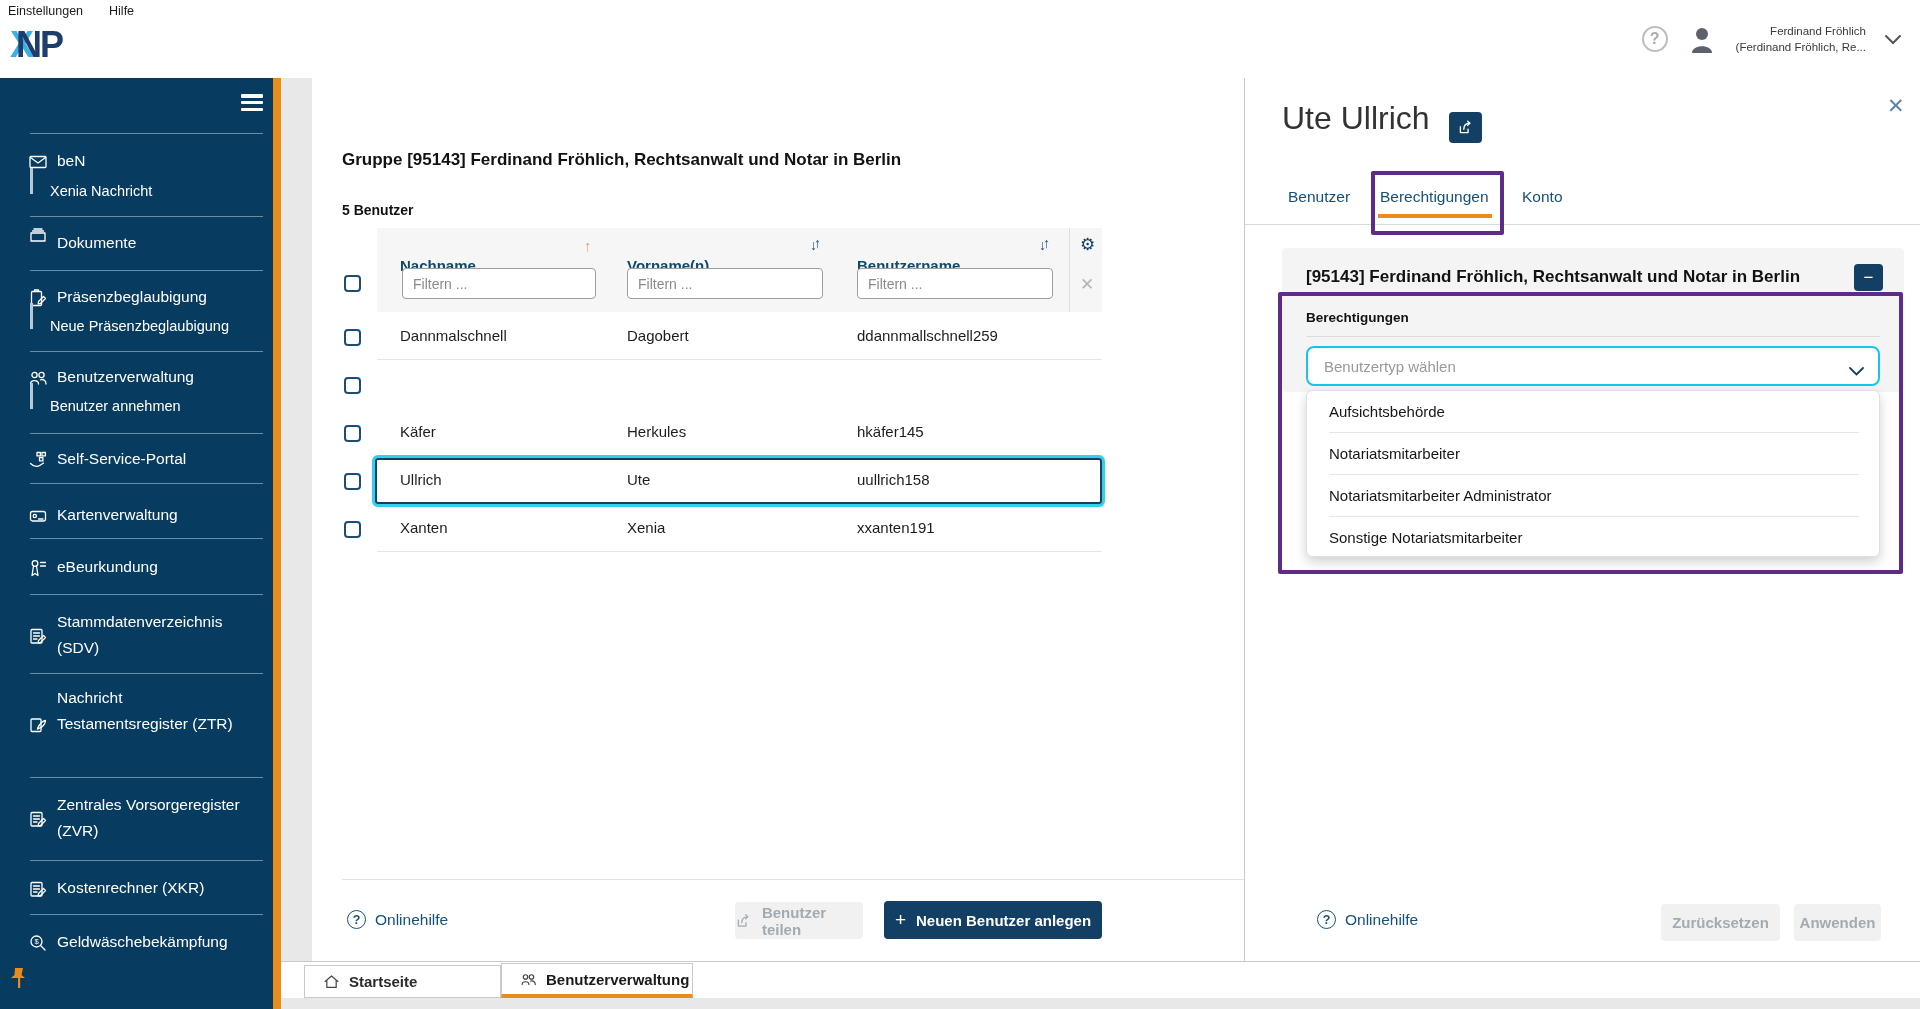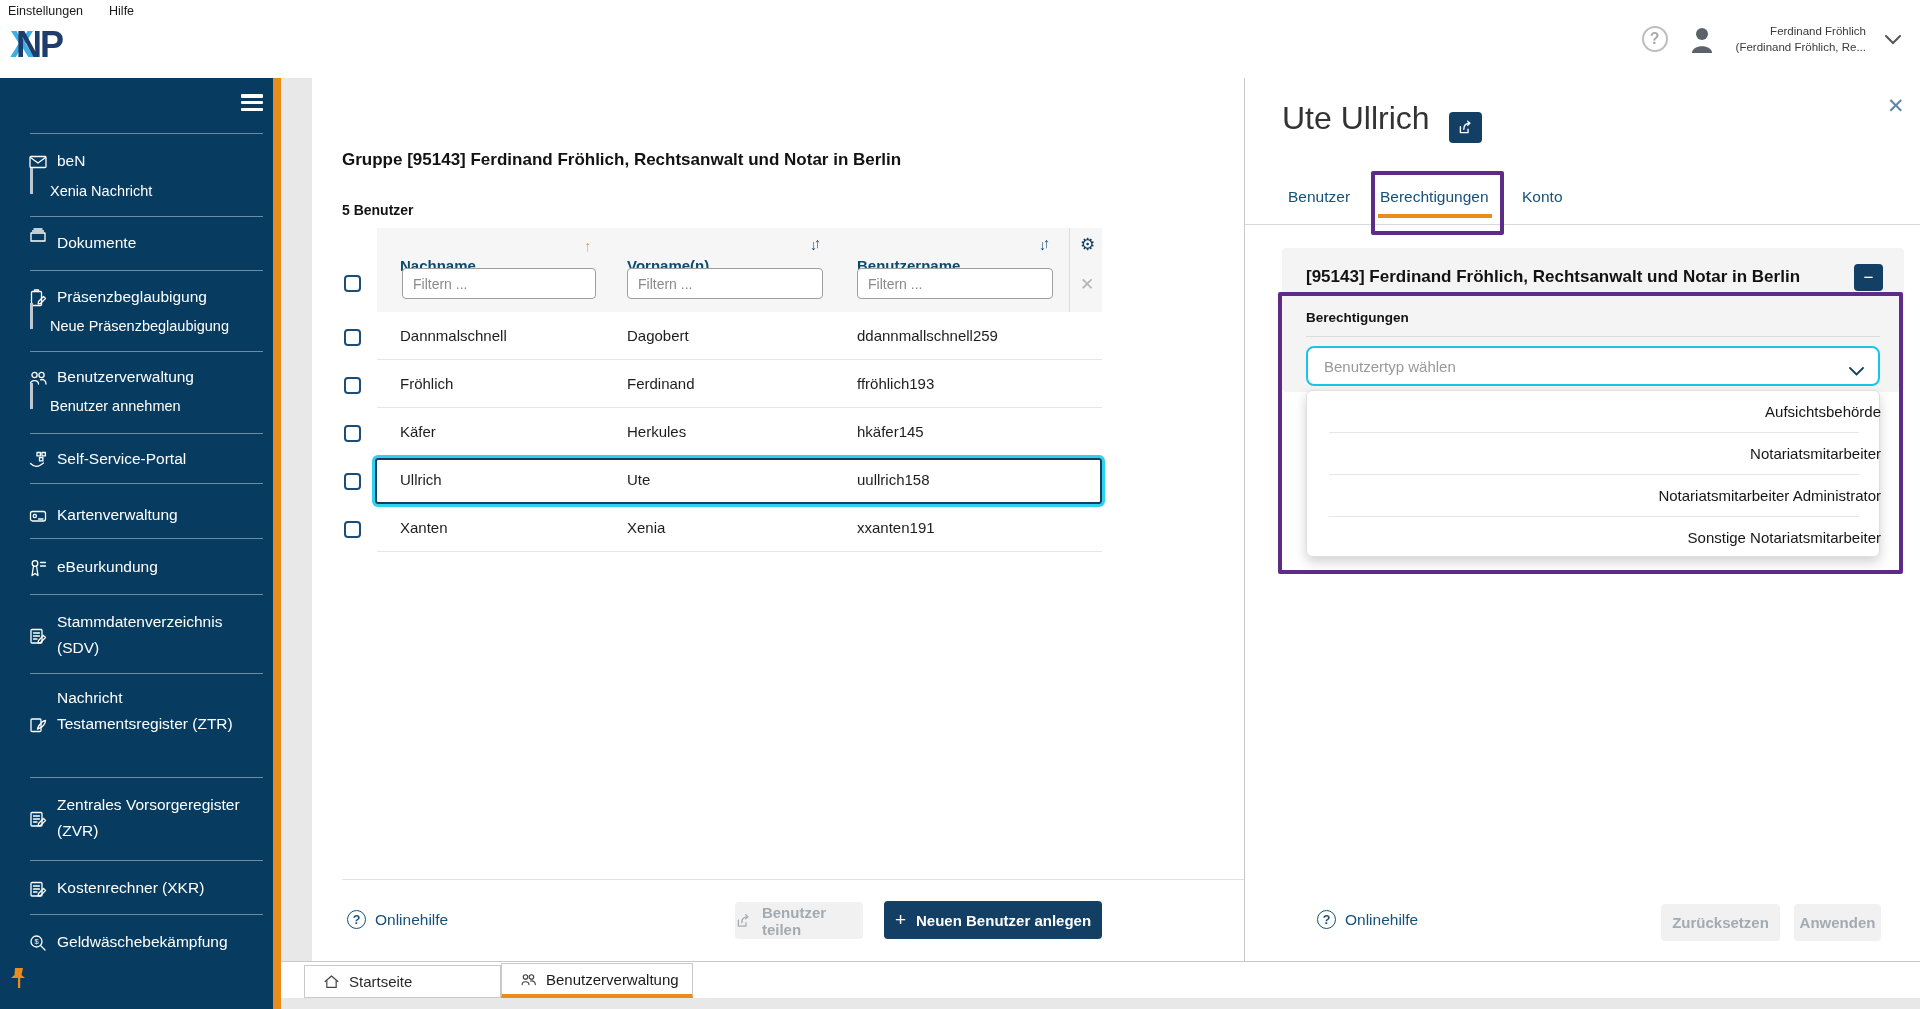--- a/index.html
+++ b/index.html
@@ -77,27 +77,27 @@
   .purple-box { position:absolute; border:4px solid #5e2c87; border-radius:2px; pointer-events:none; z-index:30; }
   .group-box { position:absolute; left:37px; top:170px; width:622px; height:144px; background:#f4f4f4; border-radius:4px; }
   .group-header { position:absolute; left:24px; top:19px; font-size:17px; font-weight:bold; color:#121212; }
   .minus-btn { position:absolute; left:572px; top:16px; width:29px; height:27px; background:#123f63; border-radius:4px; color:#fff; font-size:17px; display:flex; align-items:center; justify-content:center; cursor:pointer; }
   .section-label { position:absolute; left:24px; top:62px; font-size:13.5px; font-weight:bold; color:#121212; }
   .label-divider { position:absolute; left:24px; top:88px; width:574px; height:1px; background:#dcdcdc; }
   .select-box { position:absolute; left:24px; top:98px; width:574px; height:40px; background:#fff; border:2px solid #17c5e8; border-radius:8px; cursor:pointer; }
   .select-ph { position:absolute; left:16px; top:10px; font-size:15px; color:#999; }
   .select-chev { position:absolute; right:14px; top:14px; }
   .select-chev svg { width:15px; height:9px; stroke:#123f63; fill:none; stroke-width:1.8; stroke-linecap:round; }
-  .dropdown { position:absolute; left:61px; top:312px; width:574px; height:167px; background:#fff; border:1px solid #e0e0e0; border-radius:6px; box-shadow:0 5px 12px rgba(0,0,0,0.18); z-index:20;text-align:right; }
+  .dropdown { position:absolute; left:61px; top:312px; width:574px; height:167px; background:#fff; border:1px solid #e0e0e0; border-radius:6px; box-shadow:0 5px 12px rgba(0,0,0,0.18); z-index:20; }
   .opt { position:absolute; left:0; width:574px; height:41px; line-height:41px; padding-left:22px; font-size:15px; color:#161616; cursor:pointer; }
   .opt-sep { position:absolute; left:22px; width:530px; height:1px; background:#e6e6e6; }
 
   
   .taskbar { position:absolute; left:281px; top:961px; width:1639px; height:37px; background:#fff; border-top:1px solid #c9c9c9; }
-  .ttab { position:absolute; background:#fff; border:1px solid #c9c9c9; display:flex; align-items:center; gap:9px; padding-left:18px; font-size:15px; color:#2b2b2b; cursor:pointer; }
+  .ttab { position:absolute; background:#fff; border:1px solid #c9c9c9; display:flex; align-items:center; gap:9px; padding-left:18px; font-size:15px; color:#2b2b2b; cursor:pointer;font-weight:bold; }
   .ttab svg { width:17px; height:17px; stroke:#444; fill:none; stroke-width:1.4; stroke-linecap:round; stroke-linejoin:round; }
   .ttab.active { border-bottom:4px solid #ea8c1c; color:#1a1a1a; }
 </style>
 </head>
 <body>
 
 <div id="page">
 
   <div class="topbar">
     <div class="menubar">
@@ -283,25 +283,20 @@
     <input class="filter-input" style="left: 315px; width: 196px;" placeholder="Filtern ...">
     <input class="filter-input" style="left: 545px; width: 196px;" placeholder="Filtern ...">
 
     <div class="trow" style="top:234px">
       <div class="td" style="left:23px">Dannmalschnell</div>
       <div class="td" style="left:250px">Dagobert</div>
       <div class="td" style="left:480px">ddannmallschnell259</div>
     </div>
     <div class="cb" style="top:251px"></div>
 
-    <div class="trow" style="top:282px">
-      <div class="td" style="left:23px">Fröhlich</div>
-      <div class="td" style="left:250px">Ferdinand</div>
-      <div class="td" style="left:480px">ffröhlich193</div>
-    </div>
     <div class="cb" style="top:299px"></div>
 
     <div class="trow" style="top:330px">
       <div class="td" style="left:23px">Käfer</div>
       <div class="td" style="left:250px">Herkules</div>
       <div class="td" style="left:480px">hkäfer145</div>
     </div>
     <div class="cb" style="top:347px"></div>
 
     <div class="trow" style="top:378px">

